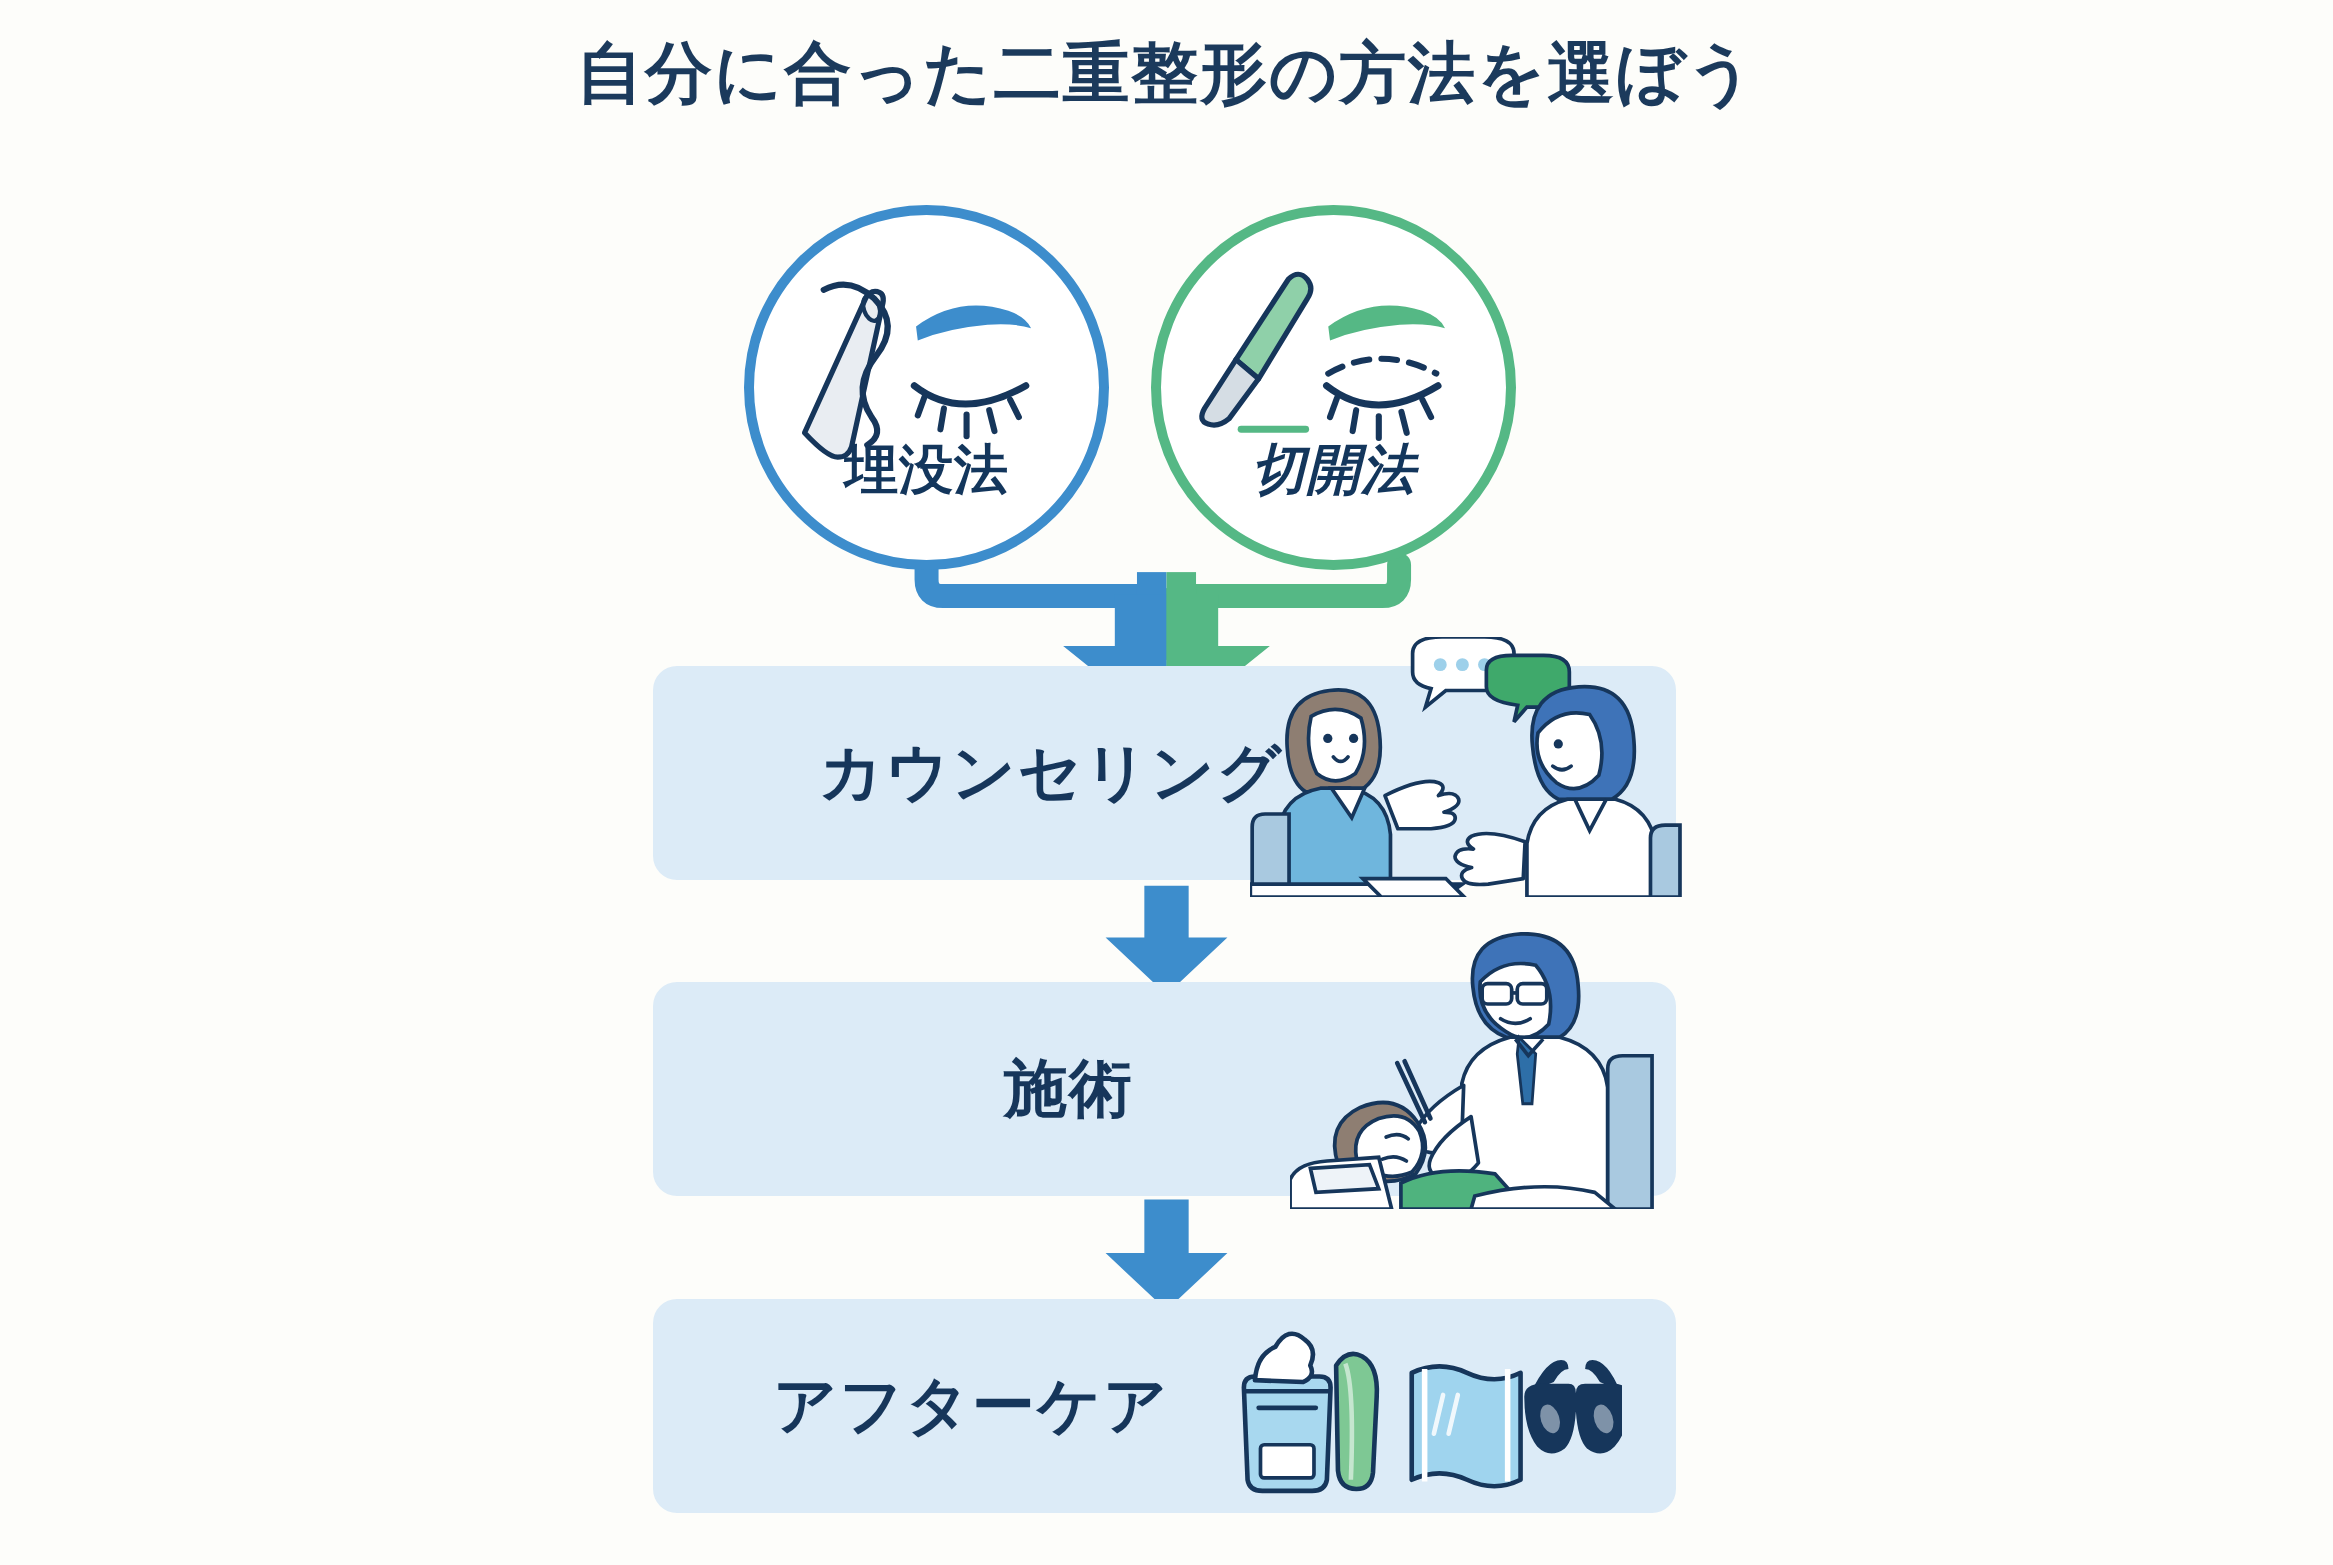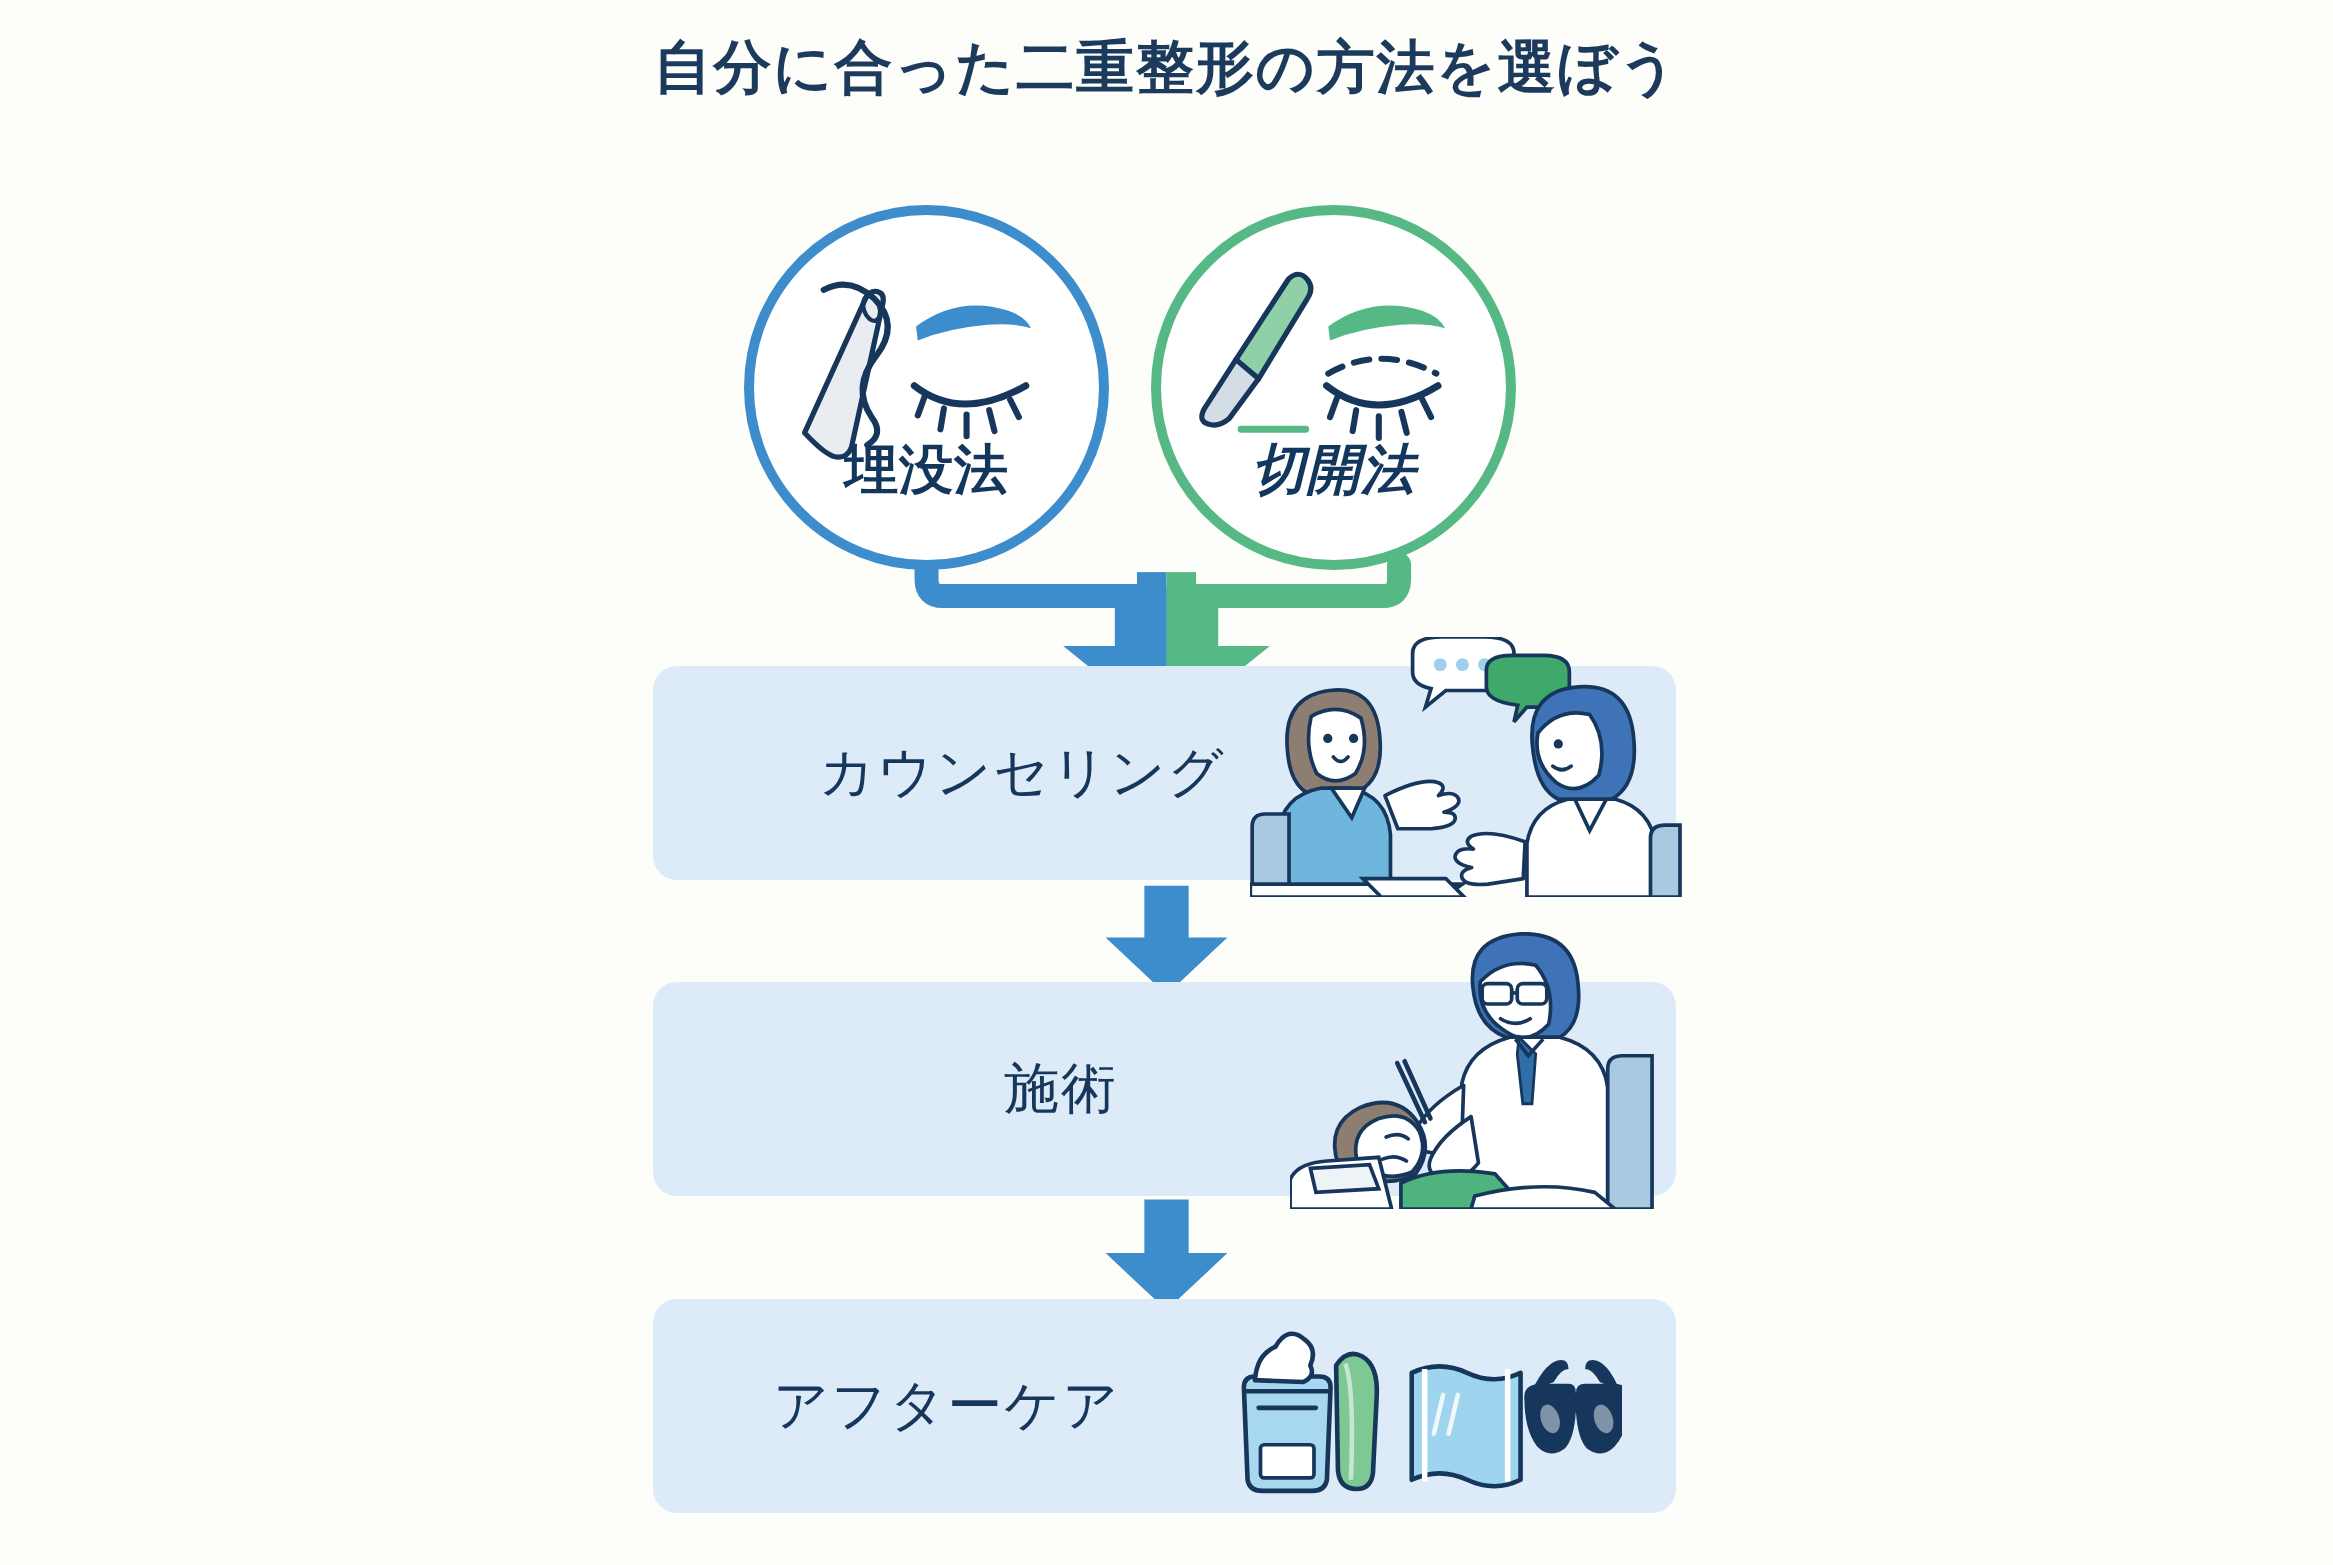--- a/index.html
+++ b/index.html
@@ -11,21 +11,21 @@
     overflow:hidden;
     position:relative;
   }
   .stage{position:absolute; inset:0;}
 
   
   .title{
     position:absolute;
     top:35px; left:0; width:2333px;
     text-align:center;
-    font-size:58px;
+    font-size:67px;
     font-weight:bold;
     letter-spacing:1.8px;
     color:#1b3a5c;
     line-height:1.12;
     white-space:nowrap;
   }
 
   
   .circle{
     position:absolute;
@@ -66,22 +66,22 @@
     overflow:hidden;
   }
   #card-1{ top:666px; }
   #card-2{ top:982px; }
   #card-3{ top:1299px; }
 
   .card-label{
     position:absolute;
     top:50%;
     transform:translateY(-50%);
-    font-size:55px;
-    font-weight:normal;
+    font-size:63px;
+    font-weight:bold;
     color:#16365b;
     letter-spacing:1.8px;
     white-space:nowrap;
     z-index:2;
   }
   #card-1 .card-label{ left:166px; }
   #card-2 .card-label{ left:351px; }
   #card-3 .card-label{ left:120px;text-align:center; }
 
   .card-art{

